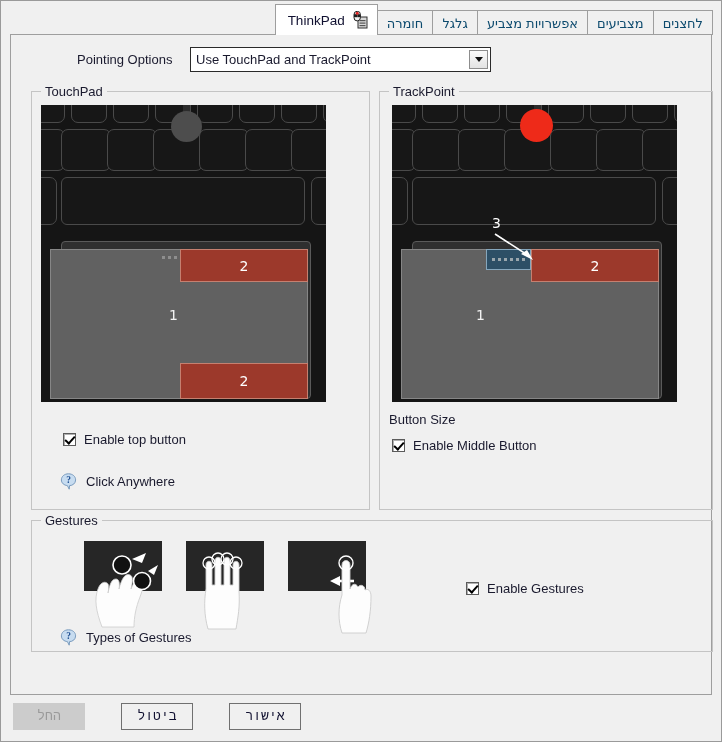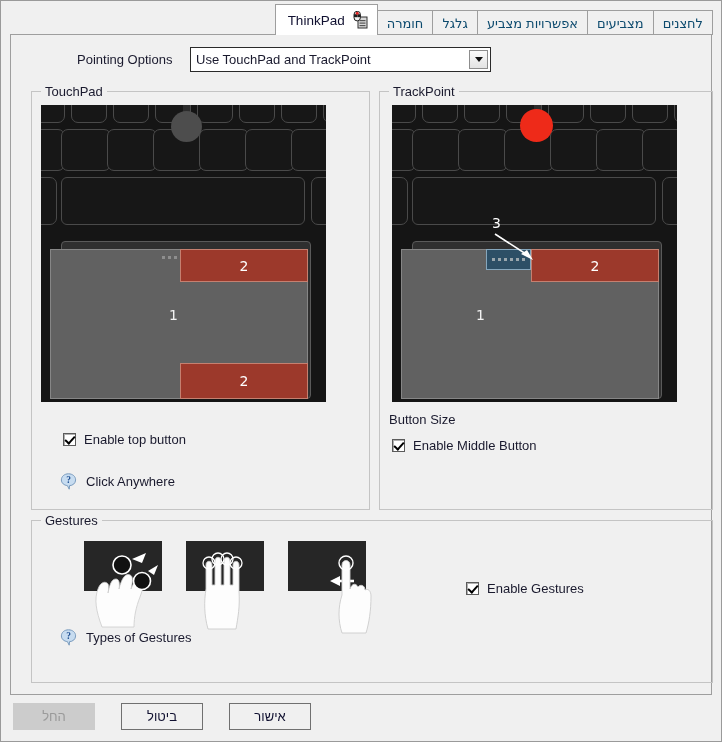--- a/index.html
+++ b/index.html
@@ -163,21 +163,21 @@
   .group-title {
     position: absolute;
     top: -8px; left: 9px;
     background: #f0f0f0;
     padding: 0 4px;
     font-size: 13px;
     color: #1a1a2e;
   }
   #touchpad-group { left: 20px; top: 56px; width: 339px; height: 419px; }
   #trackpoint-group { left: 368px; top: 56px; width: 334px; height: 419px; }
-  #gestures-group { left: 20px; top: 485px; width: 682px; height: 163px; }
+  #gestures-group { left: 20px; top: 485px; width: 682px; height: 132px; }
 
   
   .illus {
     position: absolute;
     background: #151515;
     overflow: hidden;
   }
   #touchpad-illus { left: 9px; top: 13px; width: 285px; height: 297px; }
   #trackpoint-illus { left: 12px; top: 13px; width: 285px; height: 297px; }
   .key {
@@ -307,27 +307,27 @@
   
   #footer {
     flex: 0 0 auto;
     height: 46px;
     position: relative;
     background: #f0f0f0;
   }
   .fbtn {
     position: absolute;
     top: 8px;
-    width: 82px; height: 27px;
+    width: 72px; height: 27px;
     border: 1px solid #707070;
     background: #f0f0f0;
     display: flex; align-items: center; justify-content: center;
     font-size: 13px;
     direction: rtl;
-    font-family: Liberation Sans, sans-serif;
+    font-family: Liberation Mono, monospace;
     color: #101030;
     cursor: default;
   }
   .fbtn.disabled {
     background: #cccccc;
     border-color: #cccccc;
     color: #9a9a9a;
   }
   #btn-apply { left: 12px; }
   #btn-cancel { left: 120px; }

